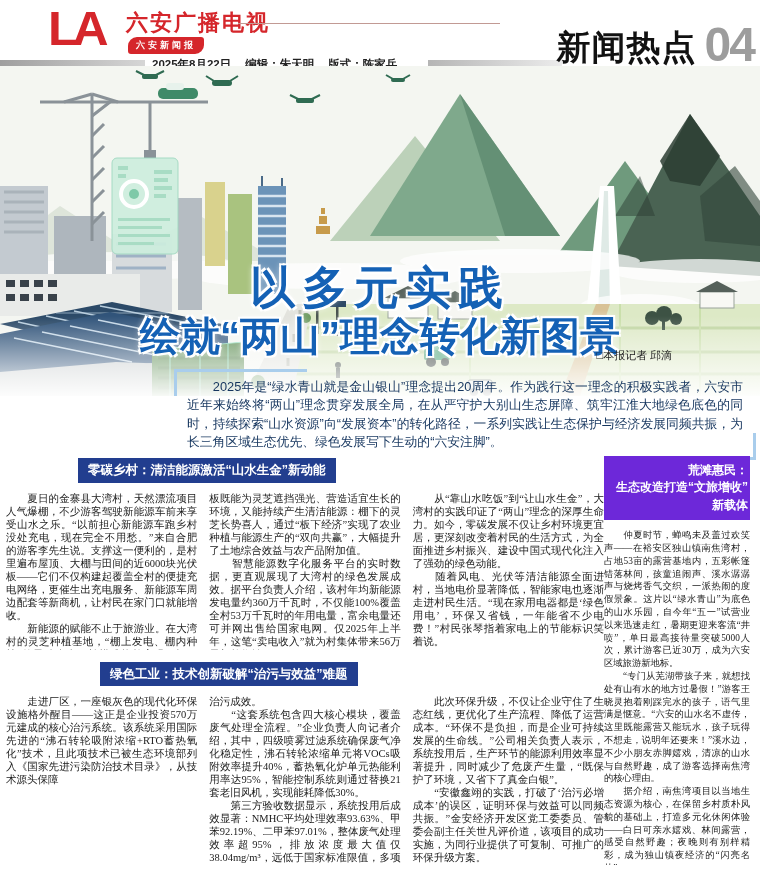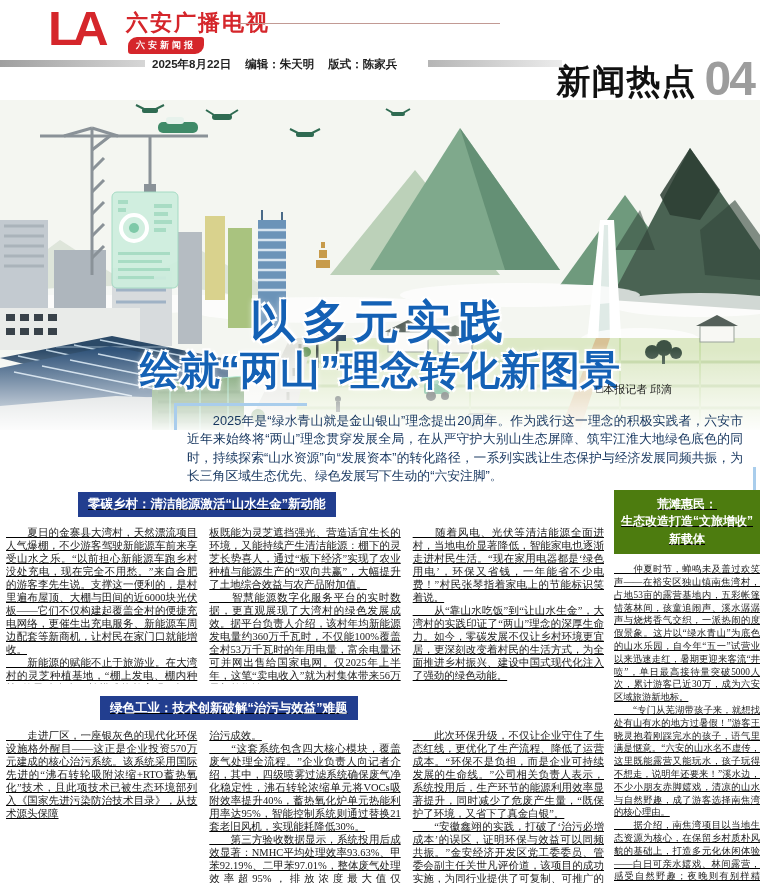--- a/index.html
+++ b/index.html
@@ -1,19 +1,19 @@
 <!DOCTYPE html>
 <html lang="zh"><head>
 <meta charset="utf-8">
 <style>
   html,body{margin:0;padding:0;background:#e9e9e9;}
   .page{position:relative;width:760px;height:883px;margin:0 auto;background:#fff;overflow:hidden;
         font-family:"Liberation Sans",sans-serif;}
   
-  .masthead{position:relative;height:100px;}
+  .masthead{position:relative;height:66px;}
   .logo-mark{position:absolute;left:48px;top:4px;color:#d5262b;font-weight:900;font-size:50px;
              letter-spacing:-6px;line-height:1;font-family:"Liberation Sans",sans-serif;transform:scaleY(.95);}
   .brand{position:absolute;left:126px;top:8px;color:#d5262b;font-weight:700;font-size:22px;
          font-family:"Liberation Serif",serif;letter-spacing:2px;}
   .brand-rule{position:absolute;left:238px;top:23px;width:262px;height:1px;background:#c29a94;}
   .badge{position:absolute;left:128px;top:37px;background:#d5262b;color:#fff;font-size:9px;
          font-weight:700;letter-spacing:3px;padding:2px 8px;border-radius:9px 3px 9px 3px;}
   .datebar{position:absolute;left:0;top:57px;width:565px;height:14px;}
   .bar-left{position:absolute;left:0;top:3px;width:145px;height:7px;
             background:linear-gradient(to right,#9f9f9f,#d6d6d6);}
@@ -34,35 +34,35 @@
   .byline{position:absolute;top:282px;right:88px;font-size:11px;color:#222;
           font-family:Liberation Serif, serif;}
   .intro{position:absolute;left:178px;top:306px;width:556px;padding:6px 9px;
          font-family:Liberation Sans, sans-serif;font-size:12.8px;line-height:1.43;color:#15355e;
          text-align:justify;}
   .intro::before{content:"";position:absolute;left:-4px;top:-3px;width:130px;height:24px;
                  border-left:3px solid #a9cdec;border-top:3px solid #a9cdec;}
   .intro::after{content:"";position:absolute;right:-4px;bottom:-3px;width:130px;height:24px;
                 border-right:3px solid #a9cdec;border-bottom:3px solid #a9cdec;}
   
-  .content{position:relative;display:flex;gap:10px;padding:4px 0 0 6px;height:409px;overflow:hidden;text-decoration:underline;}
+  .content{position:relative;display:flex;padding:4px 0 0 6px;height:409px;overflow:hidden;}
   .main{width:598px;}
   .sec-banner{background:#223e8f;color:#fff;font-weight:700;font-size:12.5px;line-height:1;
               padding:6px 10px;width:fit-content;white-space:nowrap;}
   .sec1-banner{margin:2px 0 9px 72px;}
   .sec2-banner{margin:12px 0 9px 94px;}
   .cols{display:flex;gap:12px;justify-content:center;}
   .col{flex:1;font-family:"Liberation Serif",serif;font-size:10.5px;line-height:13px;
        text-align:justify;color:#1a1a1a;}
   .col p,.sidebar-body p{margin:0;}
   .cols-1{height:158px;overflow:hidden;}
   .cols-2{height:212px;overflow:hidden;}
   .sidebar{width:146px;flex:none;}
-  .side-banner{background:#4d7c0f;color:#fff;font-weight:700;font-size:12px;line-height:1.45;
-               text-align:center;padding:6px 2px;}
+  .side-banner{background:#6d28d9;color:#fff;font-weight:700;font-size:12px;line-height:1.45;
+               text-align:right;padding:6px 2px;}
   .sidebar-body{margin-top:9px;font-family:"Liberation Serif",serif;font-size:9.3px;line-height:12.8px;
                 text-align:justify;color:#1a1a1a;}
 </style>
 </head>
 <body>
 
 <div class="page">
 
   <header class="masthead">
     <div class="logo-mark">LA</div>
@@ -279,22 +279,22 @@
         <div class="cols cols-1">
           <div class="col">
             <p>　　夏日的金寨县大湾村，天然漂流项目人气爆棚，不少游客驾驶新能源车前来享受山水之乐。“以前担心新能源车跑乡村没处充电，现在完全不用愁。”来自合肥的游客李先生说。支撑这一便利的，是村里遍布屋顶、大棚与田间的近6000块光伏板——它们不仅构建起覆盖全村的便捷充电网络，更催生出充电服务、新能源车周边配套等新商机，让村民在家门口就能增收。</p>
             <p>　　新能源的赋能不止于旅游业。在大湾村的灵芝种植基地，“棚上发电、棚内种植”的零碳农光互补模式格外亮眼。棚顶的光伏</p>
           </div>
           <div class="col">
             <p>板既能为灵芝遮挡强光、营造适宜生长的环境，又能持续产生清洁能源：棚下的灵芝长势喜人，通过“板下经济”实现了农业种植与能源生产的“双向共赢”，大幅提升了土地综合效益与农产品附加值。</p>
             <p>　　智慧能源数字化服务平台的实时数据，更直观展现了大湾村的绿色发展成效。据平台负责人介绍，该村年均新能源发电量约360万千瓦时，不仅能100%覆盖全村53万千瓦时的年用电量，富余电量还可并网出售给国家电网。仅2025年上半年，这笔“卖电收入”就为村集体带来56万元额外收益。</p>
           </div>
           <div class="col">
+            <p>　　从“靠山水吃饭”到“让山水生金”，大湾村的实践印证了“两山”理念的深厚生命力。如今，零碳发展不仅让乡村环境更宜居，更深刻改变着村民的生活方式，为全面推进乡村振兴、建设中国式现代化注入了强劲的绿色动能。</p>
             <p>　　随着风电、光伏等清洁能源全面进村，当地电价显著降低，智能家电也逐渐走进村民生活。“现在家用电器都是‘绿色用电’，环保又省钱，一年能省不少电费！”村民张琴指着家电上的节能标识笑着说。</p>
-            <p>　　从“靠山水吃饭”到“让山水生金”，大湾村的实践印证了“两山”理念的深厚生命力。如今，零碳发展不仅让乡村环境更宜居，更深刻改变着村民的生活方式，为全面推进乡村振兴、建设中国式现代化注入了强劲的绿色动能。</p>
           </div>
         </div>
       </section>
 
       <section>
         <div class="sec-banner sec2-banner">绿色工业：技术创新破解“治污与效益”难题</div>
         <div class="cols cols-2">
           <div class="col">
             <p>　　走进厂区，一座银灰色的现代化环保设施格外醒目——这正是企业投资570万元建成的核心治污系统。该系统采用国际先进的“沸石转轮吸附浓缩+RTO蓄热氧化”技术，且此项技术已被生态环境部列入《国家先进污染防治技术目录》，从技术源头保障</p>
           </div>

